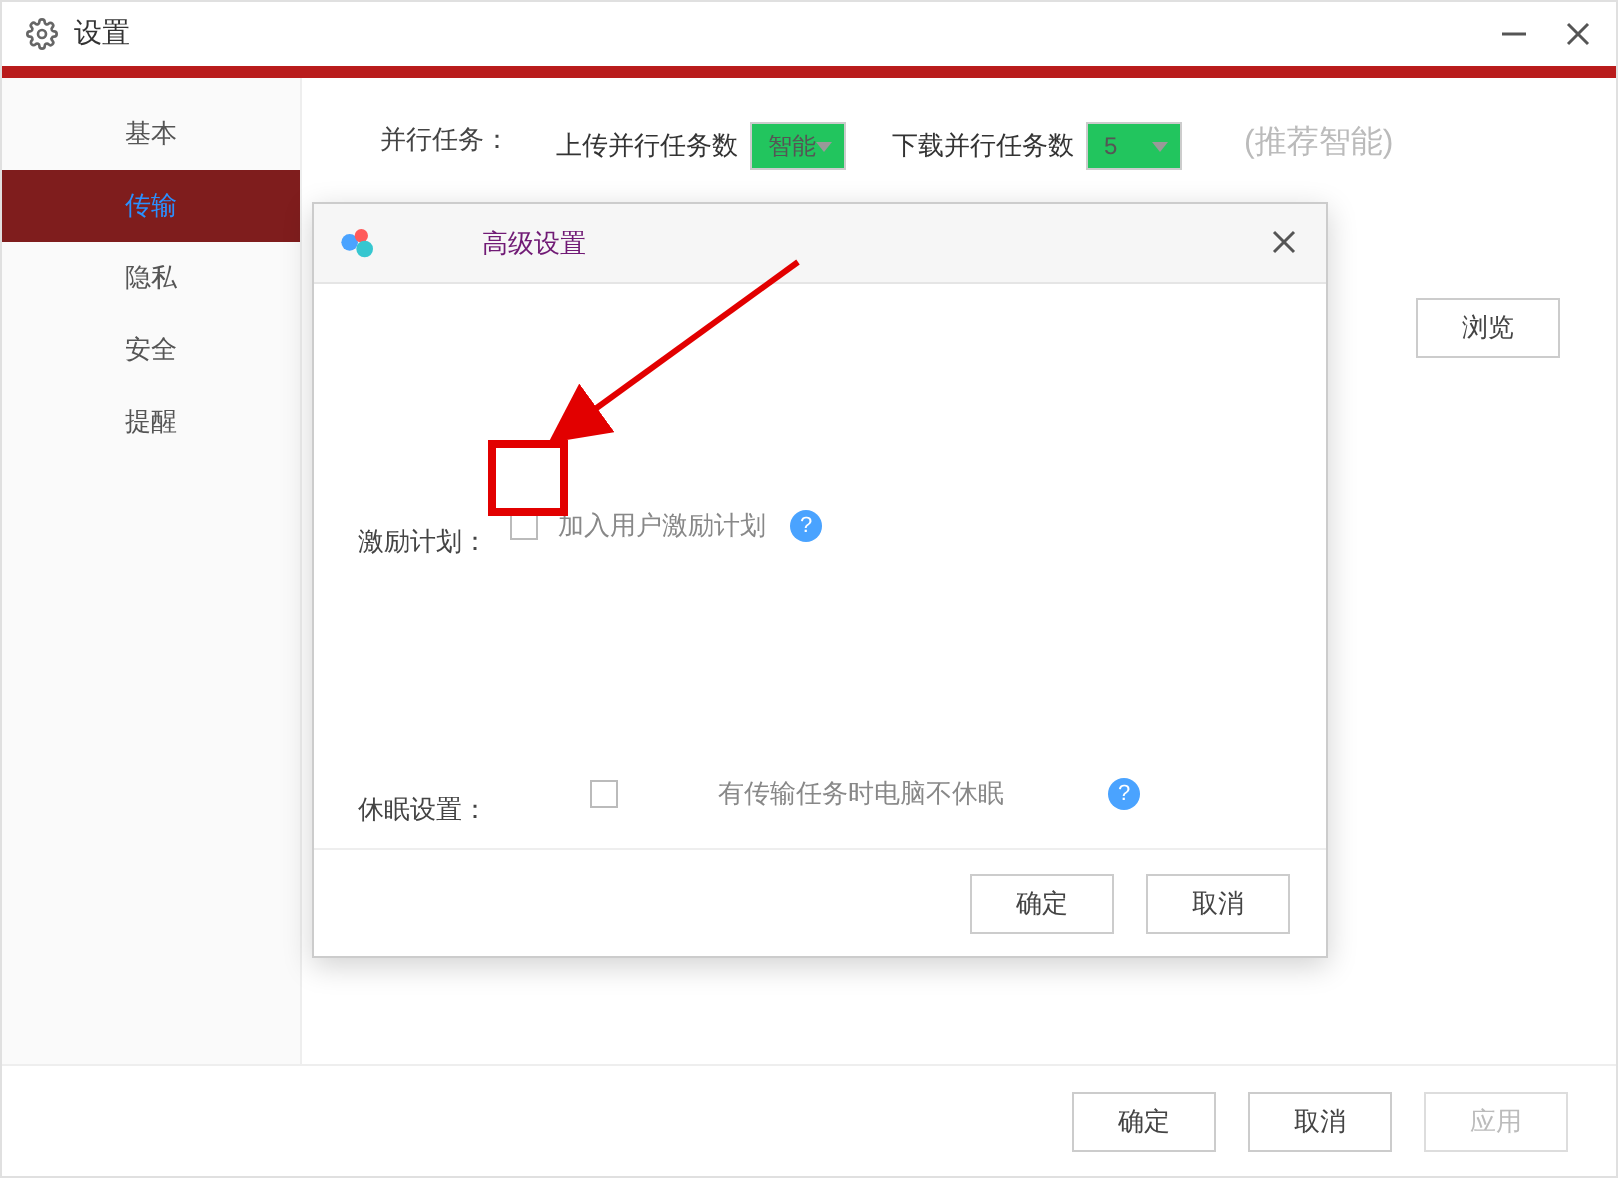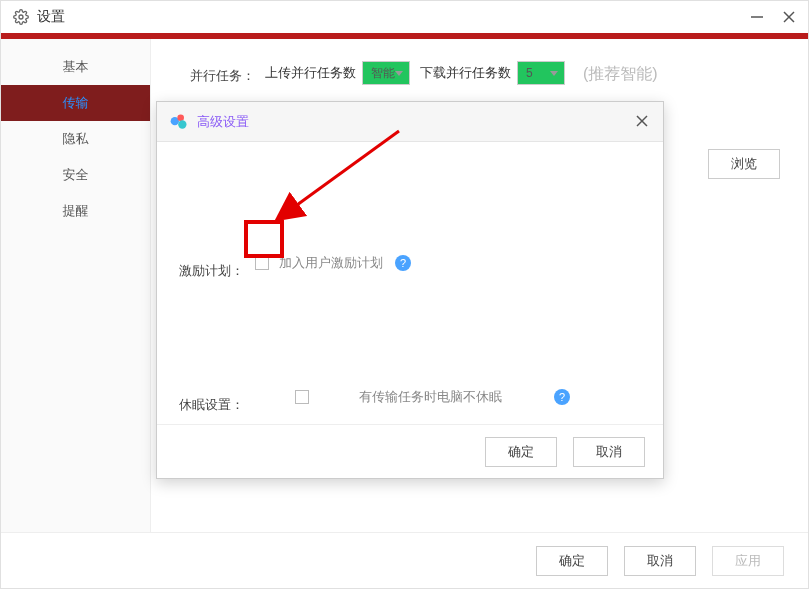--- a/index.html
+++ b/index.html
@@ -45,21 +45,21 @@
     color:#555;
     cursor:pointer;
   }
   .sidebar-item.active { background:#7f1d1d; color:#2a90ff; }
   .content {
     flex:1;
     padding: 22px 28px;
     position:relative;
     overflow:hidden;
   }
-  .row { display:flex; align-items:flex-end; margin-bottom:26px; gap:10px; }
+  .row { display:flex; align-items:flex-start; margin-bottom:26px; gap:23px; }
   .row-label { color:#444; width:76px; text-align:right; font-size:13px; }
   .subrow { display:flex; align-items:center; gap:6px; }
   .select {
     border:1px solid #ccc;
     height:24px;
     padding:0 8px 0 8px;
     font-size:12px;
     background:#22c55e;
     position:relative;
     display:inline-flex; align-items:center;
@@ -110,21 +110,21 @@
     z-index:10;
   }
   .dlg-titlebar {
     height:40px;
     display:flex; align-items:center;
     padding:0 12px;
     background:#f6f6f6;
     border-bottom:1px solid #e5e5e5;
   }
   .dlg-logo { width:20px; height:20px; margin-right:8px; position:relative;}
-  .dlg-title { font-size:13px; color:#8b5cf6; }
+  .dlg-title { font-size:13px; color:#701a75;margin-left:44px; }
   .dlg-close { margin-left:auto; width:16px; height:16px; cursor:pointer; color:#666; display:inline-flex; }
   .dlg-body { flex:1; padding: 26px 18px 10px 22px; position:relative; }
   .dlg-row { display:flex; align-items:center; margin-bottom:100px; gap:4px; }
   .dlg-row:last-of-type { margin-bottom:0;gap:44px; }
   .dlg-label { width:72px; color:#444; font-size:13px; text-align:left;margin-top:16px;}
   .chk { width:14px; height:14px; border:1px solid #bbb; background:#fff; display:inline-block; cursor:pointer; flex-shrink:0;}
   .chk-label { margin-left:6px; color:#888; font-size:13px; }
   .help { width:16px; height:16px; border-radius:50%; background:#4aa3ff; color:#fff; font-size:11px; display:inline-flex; align-items:center; justify-content:center; margin-left:8px; cursor:pointer;}
   .dlg-footer {
     height:54px;

